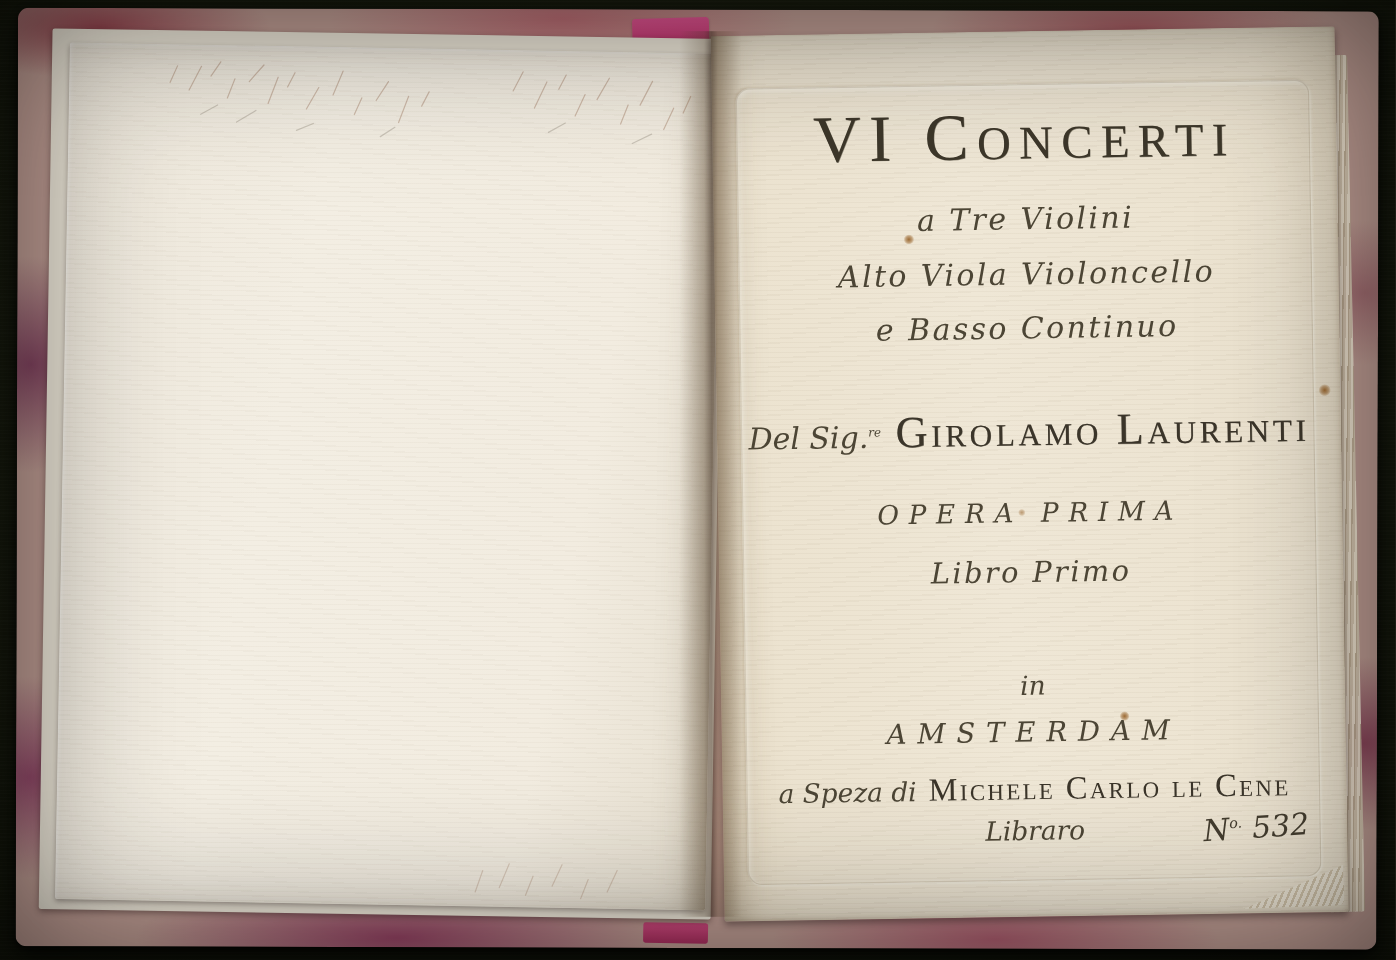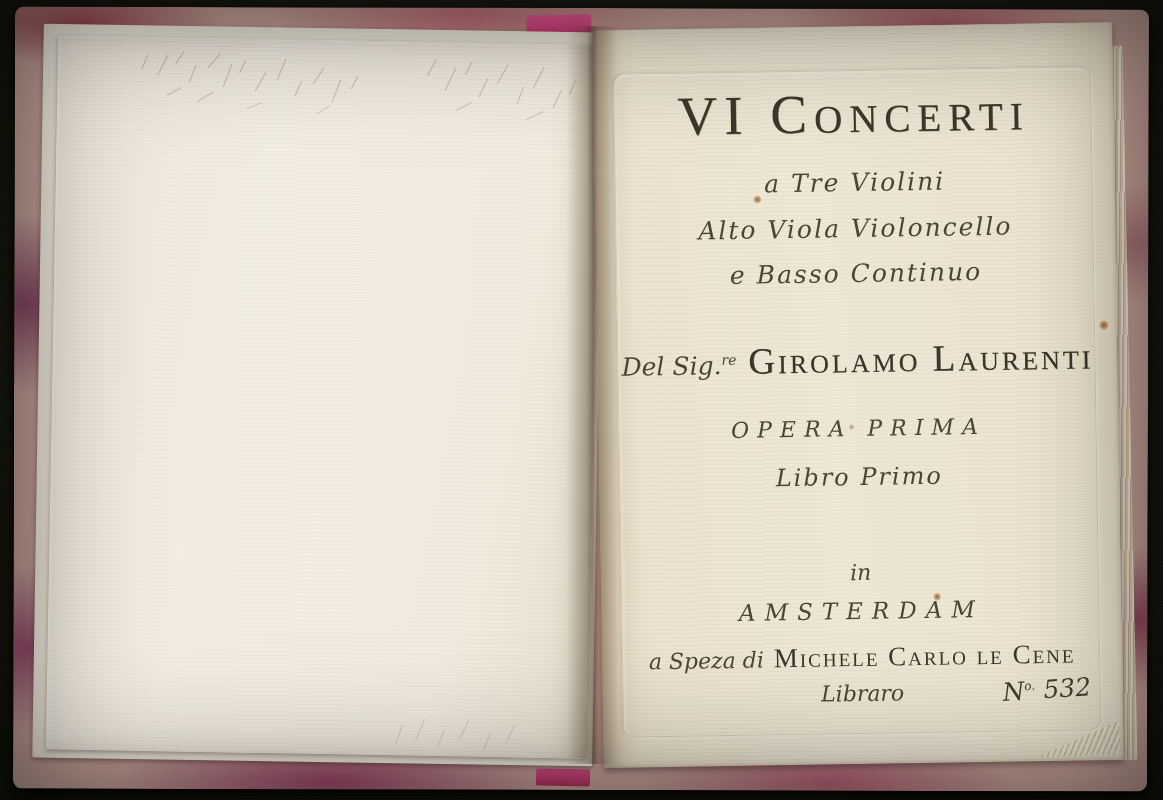--- a/index.html
+++ b/index.html
@@ -107,21 +107,21 @@
   
   .tp-line{position:absolute;left:0;width:100%;text-align:center;color:#443d2f;z-index:3;white-space:nowrap;}
   .tp-title{top:56px;font-size:55px;font-variant:small-caps;letter-spacing:7px;color:#3d372a;
     text-shadow:.4px .4px 0 rgba(61,55,42,.5);}
   .script{font-family:"DejaVu Serif", serif;font-style:italic;color:#4c4535;}
   .tp-sub1{top:142px;font-size:25px;letter-spacing:2px;}
   .tp-sub2{top:188px;font-size:25px;letter-spacing:2px;}
   .tp-sub3{top:233px;font-size:25px;letter-spacing:2px;}
   .tp-byline{top:312px;}
   .byline-prefix{font-family:"DejaVu Serif",serif;font-style:italic;font-size:25px;color:#4c4535;margin-right:12px;}
-  .byline-prefix sup{font-size:14px;}
+  .byline-prefix sup{font-size:10px;}
   .byline-name{font-size:37px;font-variant:small-caps;letter-spacing:3px;color:#3b352a;
     text-shadow:.3px .3px 0 rgba(59,53,42,.5);}
   .tp-opera{top:390px;font-size:22px;letter-spacing:8px;}
   .tp-libro{top:437px;font-size:24px;letter-spacing:2px;}
   .tp-in{top:534px;font-size:22px;}
   .tp-city{top:572px;font-size:23px;letter-spacing:9px;}
   .tp-imprint{top:616px;}
   .imprint-prefix{font-family:"DejaVu Serif",serif;font-style:italic;font-size:22px;color:#4c4535;margin-right:10px;}
   .imprint-name{font-size:27px;font-variant:small-caps;letter-spacing:2px;color:#3b352a;}
   .tp-role{top:655px;font-size:22px;}

